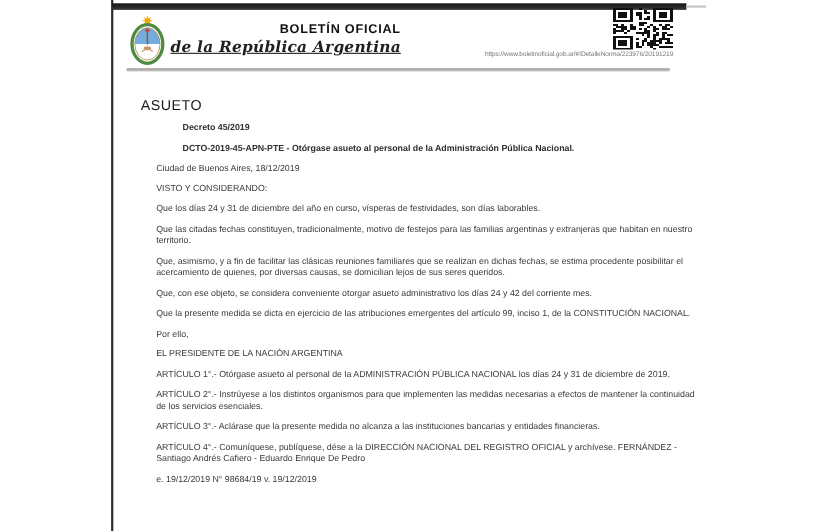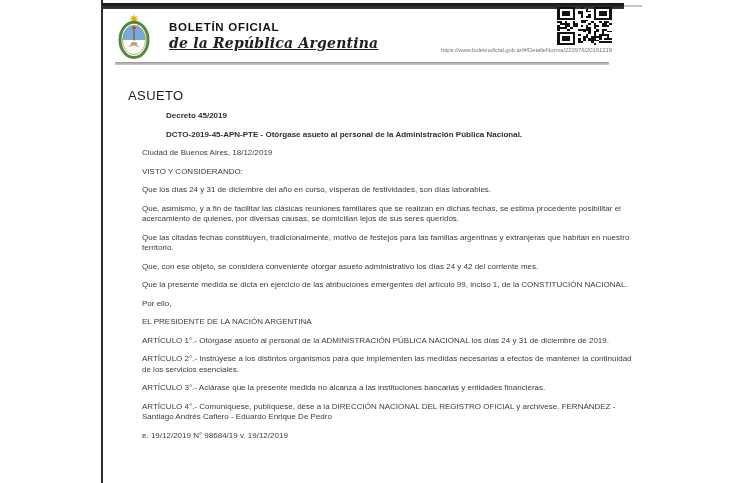--- a/index.html
+++ b/index.html
@@ -6,21 +6,21 @@
   body{width:745px;height:483px;overflow:hidden;
        font-family:"Liberation Sans", sans-serif;color:#333;}
   .page{position:relative;width:745px;height:483px;background:#fff;}
 
   .left-border{position:absolute;left:101px;top:0;width:2px;height:483px;background:#2b2b2b;}
   .top-bar{position:absolute;left:102px;top:3px;width:522px;height:6px;
            background:linear-gradient(#141414,#3a3a3a);}
   .top-bar-ext{position:absolute;left:624px;top:5px;width:18px;height:2px;background:#c6c6c6;}
 
   .logo{position:absolute;left:116px;top:14px;width:36px;height:45px;}
-  .brand{position:absolute;left:169px;top:21px;}
+  .brand{position:absolute;left:155px;top:21px;text-align:right;}
   .brand-title{font-size:11.5px;font-weight:bold;letter-spacing:.7px;color:#121212;}
   .brand-subtitle{font-family:"DejaVu Serif", serif;font-style:italic;font-weight:bold;
                   font-size:14px;color:#1f1f1f;margin-top:2px;letter-spacing:.2px;text-decoration:underline;}
 
   .qr{position:absolute;left:557px;top:7px;width:55px;height:38px;}
   .url{position:absolute;left:312px;top:47px;width:300px;text-align:right;
        font-size:6px;color:#787878;letter-spacing:-0.1px;}
 
   .divider{position:absolute;left:115px;top:62px;width:494px;height:3px;
            background:linear-gradient(#9a9692,#cfccc9);border-radius:1px;}
@@ -202,22 +202,22 @@
   <div class="divider"></div>
 
   <h1 class="doc-title">ASUETO</h1>
 
   <div class="doc-body">
     <p class="b">Decreto 45/2019</p>
     <p class="b">DCTO-2019-45-APN-PTE - Otórgase asueto al personal de la Administración Pública Nacional.</p>
     <p>Ciudad de Buenos Aires, 18/12/2019</p>
     <p>VISTO Y CONSIDERANDO:</p>
     <p>Que los días 24 y 31 de diciembre del año en curso, vísperas de festividades, son días laborables.</p>
+    <p>Que las citadas fechas constituyen, tradicionalmente, motivo de festejos para las familias argentinas y extranjeras que habitan en nuestro territorio.</p>
     <p>Que, asimismo, y a fin de facilitar las clásicas reuniones familiares que se realizan en dichas fechas, se estima procedente posibilitar el acercamiento de quienes, por diversas causas, se domicilian lejos de sus seres queridos.</p>
-    <p>Que las citadas fechas constituyen, tradicionalmente, motivo de festejos para las familias argentinas y extranjeras que habitan en nuestro territorio.</p>
     <p>Que, con ese objeto, se considera conveniente otorgar asueto administrativo los días 24 y 42 del corriente mes.</p>
     <p>Que la presente medida se dicta en ejercicio de las atribuciones emergentes del artículo 99, inciso 1, de la CONSTITUCIÓN NACIONAL.</p>
     <p>Por ello,</p>
     <p>EL PRESIDENTE DE LA NACIÓN ARGENTINA</p>
     <p>ARTÍCULO 1°.- Otórgase asueto al personal de la ADMINISTRACIÓN PÚBLICA NACIONAL los días 24 y 31 de diciembre de 2019.</p>
     <p>ARTÍCULO 2°.- Instrúyese a los distintos organismos para que implementen las medidas necesarias a efectos de mantener la continuidad de los servicios esenciales.</p>
     <p>ARTÍCULO 3°.- Aclárase que la presente medida no alcanza a las instituciones bancarias y entidades financieras.</p>
     <p>ARTÍCULO 4°.- Comuníquese, publíquese, dése a la DIRECCIÓN NACIONAL DEL REGISTRO OFICIAL y archívese. FERNÁNDEZ - Santiago Andrés Cafiero - Eduardo Enrique De Pedro</p>
     <p>e. 19/12/2019 N° 98684/19 v. 19/12/2019</p>
   </div>

